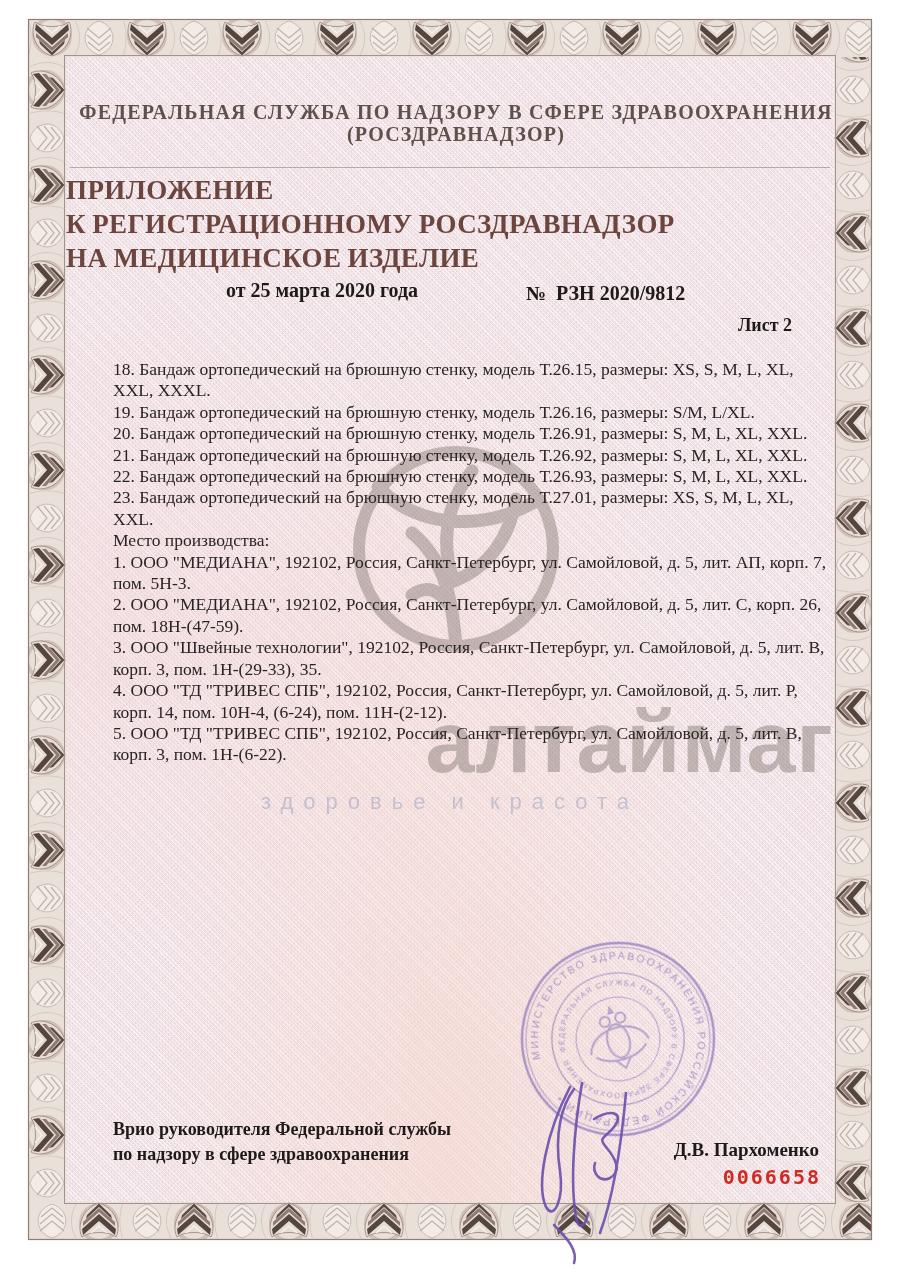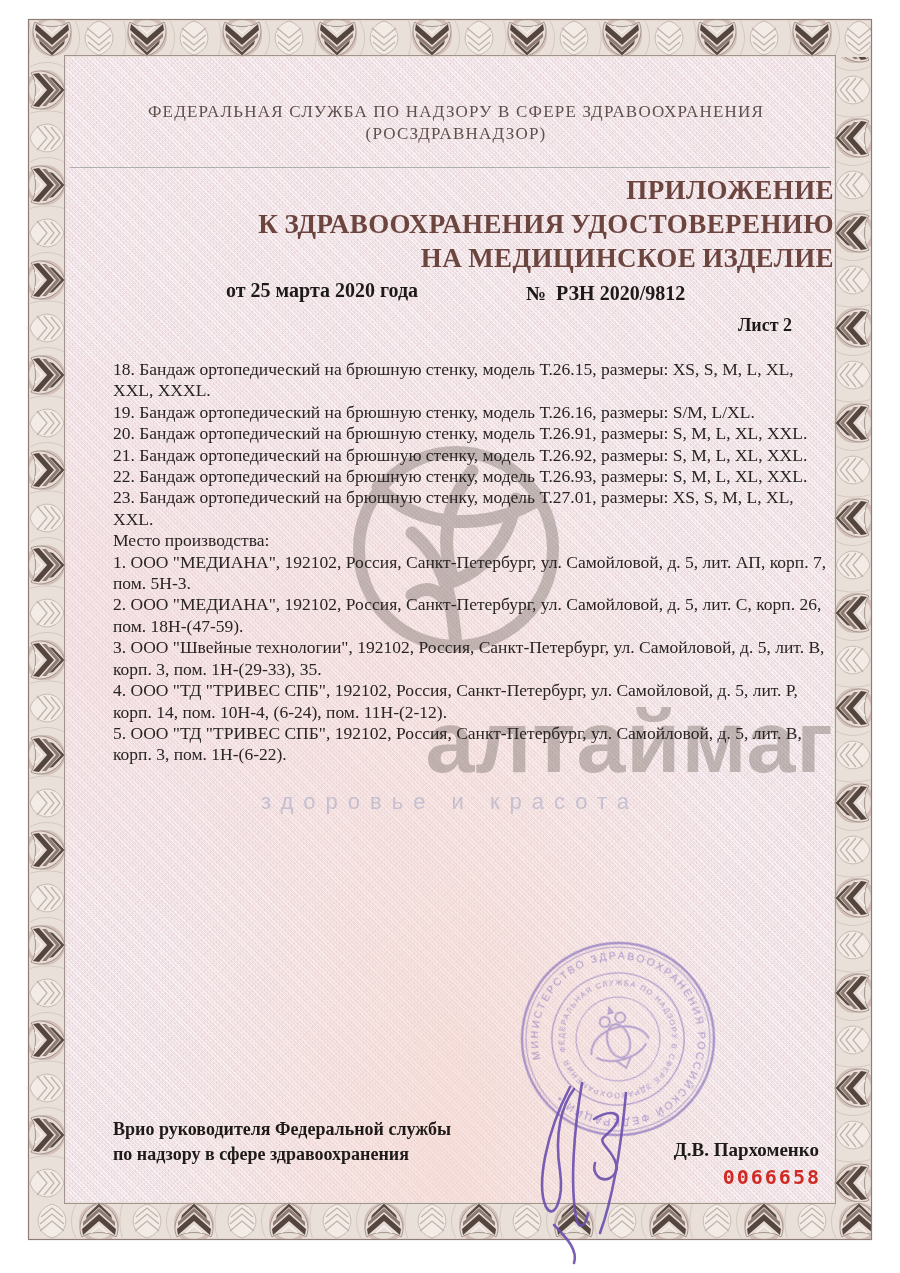--- a/index.html
+++ b/index.html
@@ -10,23 +10,23 @@
   .inner{position:absolute;left:66px;top:57px;width:768px;height:1145px;z-index:1;
     background-color:#f2e8ea;
     background-image:
       radial-gradient(ellipse at 50% 96%, rgba(248,214,203,.55), rgba(248,214,203,0) 55%),
       radial-gradient(ellipse at 8% 50%, rgba(244,213,214,.4), rgba(244,213,214,0) 40%),
       repeating-linear-gradient(45deg, rgba(255,255,255,.6) 0 1px, rgba(255,255,255,0) 1px 3px),
       repeating-linear-gradient(-45deg, rgba(226,178,190,.22) 0 1px, rgba(226,178,190,0) 1px 4px),
       repeating-linear-gradient(90deg, rgba(208,188,216,.18) 0 1px, rgba(208,188,216,0) 1px 3px),
       repeating-linear-gradient(0deg, rgba(238,198,204,.22) 0 1px, rgba(238,198,204,0) 1px 2px);}
   .agency{position:absolute;left:12px;right:0;top:44px;text-align:center;color:#5f504c;
-    font-size:17px;line-height:22px;letter-spacing:1.2px;z-index:2;}
+    font-size:20px;line-height:22px;letter-spacing:1.2px;z-index:2;font-weight:bold;}
   .rule{position:absolute;left:4px;right:4px;top:110px;height:0;border-top:1px solid rgba(120,130,120,.55);z-index:2;}
-  .title{position:absolute;left:0;right:0;top:116px;text-align:right;color:#6d453f;
+  .title{position:absolute;left:0;right:0;top:116px;text-align:left;color:#6d453f;
     font-weight:bold;font-size:27px;line-height:34px;letter-spacing:.4px;word-spacing:-1px;z-index:2;}
   .daterow{position:absolute;left:0;top:222px;width:100%;height:28px;z-index:2;padding-left:44px;}
   .date-text{position:absolute;left:160px;top:0;font-weight:bold;font-size:20px;color:#1d1a18;}
   .number-text{position:absolute;left:436px;top:3px;font-weight:bold;font-size:20px;color:#1d1a18;margin-left:24px;}
   .sheet{position:absolute;right:42px;top:258px;font-weight:bold;font-size:18px;color:#1d1a18;z-index:2;}
   .bodytext{position:absolute;left:47px;top:302px;width:716px;z-index:2;color:#292423;
     font-size:17.5px;line-height:21.4px;}
   .bodytext p{margin:0;}
   .signoff-pos{position:absolute;left:47px;top:1060px;font-weight:bold;font-size:18px;line-height:25px;color:#1d1a18;z-index:2;}
   .signoff-name{position:absolute;right:15px;top:1082px;font-weight:bold;font-size:19px;color:#1d1a18;z-index:2;}
@@ -102,21 +102,21 @@
     <div class="wm-tagline">здоровье и красота</div>
 
     <div class="agency">
       <div>ФЕДЕРАЛЬНАЯ СЛУЖБА ПО НАДЗОРУ В СФЕРЕ ЗДРАВООХРАНЕНИЯ</div>
       <div>(РОСЗДРАВНАДЗОР)</div>
     </div>
     <div class="rule"></div>
 
     <div class="title">
       <div>ПРИЛОЖЕНИЕ</div>
-      <div>К ЗДРАВООХРАНЕНИЯ УДОСТОВЕРЕНИЮ</div>
+      <div>К РЕГИСТРАЦИОННОМУ РОСЗДРАВНАДЗОР</div>
       <div>НА МЕДИЦИНСКОЕ ИЗДЕЛИЕ</div>
     </div>
 
     <div class="daterow">
       <span class="date-text">от 25 марта 2020 года</span>
       <span class="number-text">№&nbsp; РЗН 2020/9812</span>
     </div>
     <div class="sheet">Лист 2</div>
 
     <div class="bodytext">

